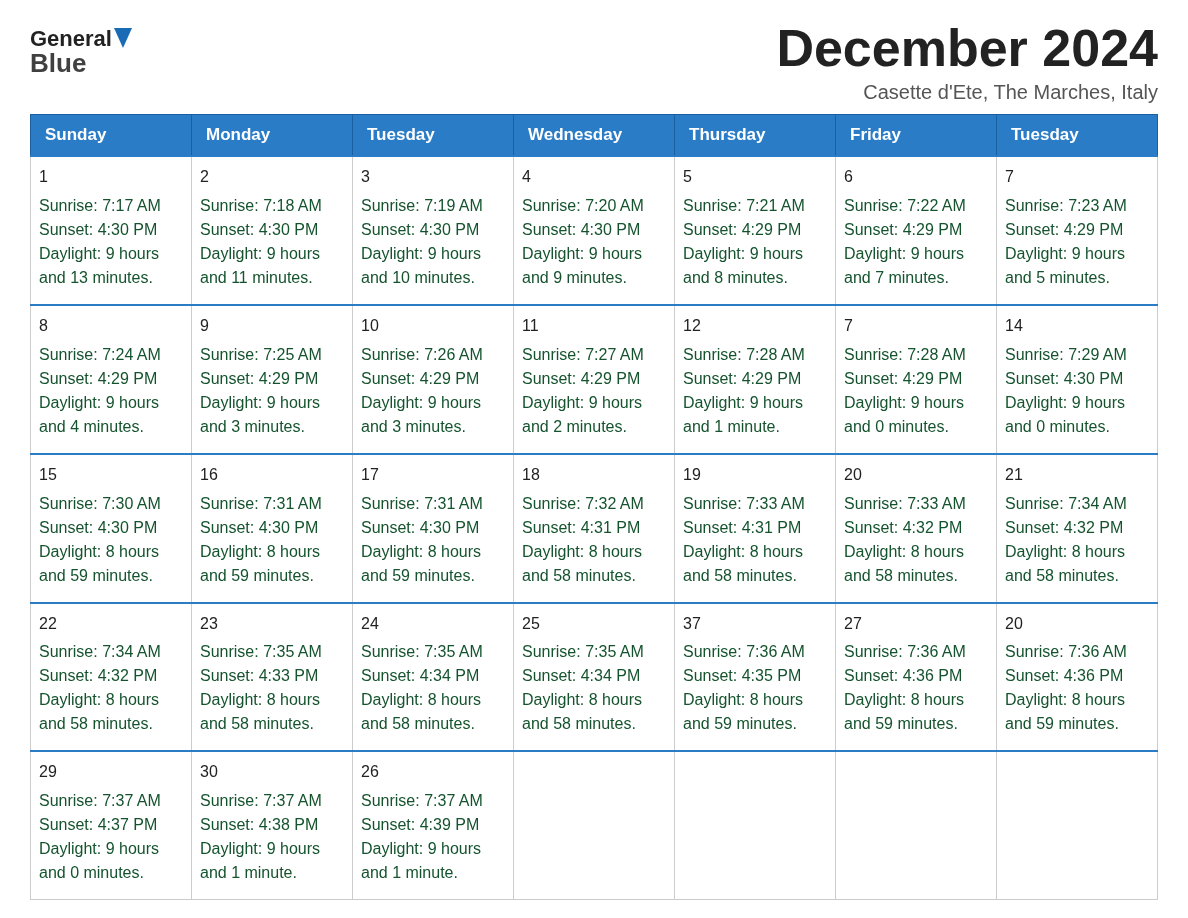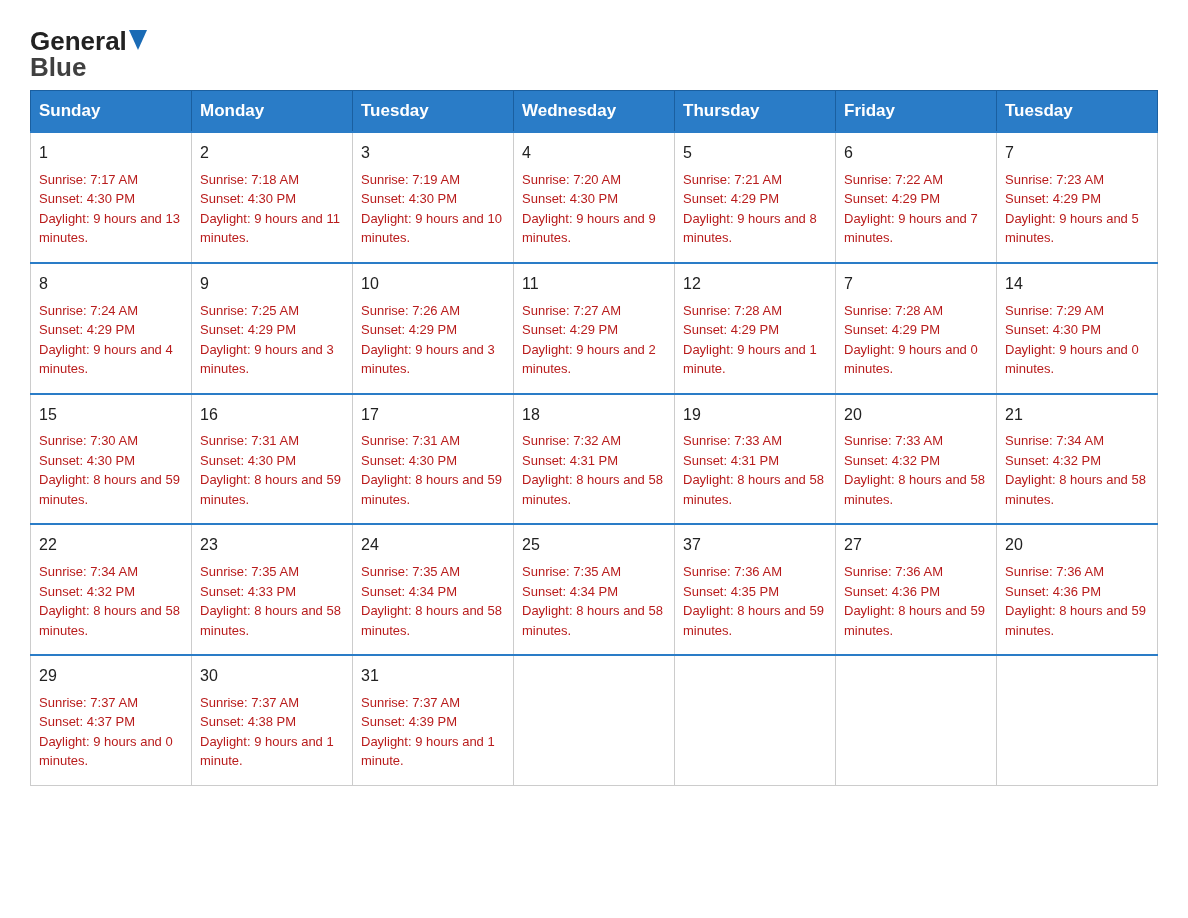--- a/index.html
+++ b/index.html
@@ -17,21 +17,21 @@
       justify-content: space-between;
       margin-bottom: 10px;
     }
     .logo {
       display: flex;
       flex-direction: column;
       align-items: flex-start;
       margin-top: 8px;
     }
     .logo-text-general {
-      font-size: 26px;
+      font-size: 22px;
       font-weight: bold;
       color: #222;
       line-height: 1;
     }
     .logo-text-blue {
       font-size: 26px;
       font-weight: bold;
       color: #404040;
       line-height: 1;
     }
@@ -56,21 +56,21 @@
     .calendar {
       width: 100%;
       border-collapse: collapse;
       margin-top: 10px;
     }
     .calendar th {
       background: #2a7cc7;
       color: #fff;
       font-size: 17px;
       font-weight: bold;
-      padding: 10px 8px;
+      padding: 10px 14px;
       text-align: left;
       border: 1px solid #1a5fa0;
       margin-left: 18px;
     }
     .calendar td {
       vertical-align: top;
       padding: 8px 8px 14px 8px;
       border: 1px solid #ccc;
       border-top: 2px solid #2a7cc7;
       width: calc(100% / 7);
@@ -78,22 +78,22 @@
       line-height: 1.55;
     }
     .calendar td .day-num {
       font-size: 16px;
       font-weight: normal;
       color: #222;
       display: block;
       margin-bottom: 4px;
     }
     .calendar td .day-info {
-      color: #b91c1c;
-      font-size: 13px;
+      color: #14532d;
+      font-size: 16px;
       line-height: 1.5;
     }
     .calendar tr.week-row td {
       background: #fff;
     }
     .calendar td.empty {
       background: #fff;
       border-top: 2px solid #2a7cc7;
     }
   </style>
@@ -104,20 +104,24 @@
   <div class="logo">
     <div class="logo-row">
       <span class="logo-text-general">General</span>
       <svg width="18" height="20" viewBox="0 0 18 20" style="margin-left:2px;margin-top:-2px;">
         <polygon points="0,0 18,0 9,20" fill="#1a6bb5"></polygon>
       </svg>
     </div>
     <div class="logo-row">
       <span class="logo-text-blue">Blue</span>
     </div>
+  </div>
+  <div class="title-block">
+    <h1>December 2024</h1>
+    <div class="subtitle">Casette d'Ete, The Marches, Italy</div>
   </div>
 </div>
 
 <table class="calendar">
   <thead>
     <tr>
       <th>Sunday</th>
       <th>Monday</th>
       <th>Tuesday</th>
       <th>Wednesday</th>
@@ -250,21 +254,21 @@
       <tr class="week-row">
         <td>
           <span class="day-num">29</span>
           <div class="day-info">Sunrise: 7:37 AM<br>Sunset: 4:37 PM<br>Daylight: 9 hours and 0 minutes.</div>
         </td>
         <td>
           <span class="day-num">30</span>
           <div class="day-info">Sunrise: 7:37 AM<br>Sunset: 4:38 PM<br>Daylight: 9 hours and 1 minute.</div>
         </td>
         <td>
-          <span class="day-num">31</span>
+          <span class="day-num">26</span>
           <div class="day-info">Sunrise: 7:37 AM<br>Sunset: 4:39 PM<br>Daylight: 9 hours and 1 minute.</div>
         </td>
         <td class="empty"></td>
         <td class="empty"></td>
         <td class="empty"></td>
         <td class="empty"></td>
       </tr>
     </tbody>
 </table>
 

